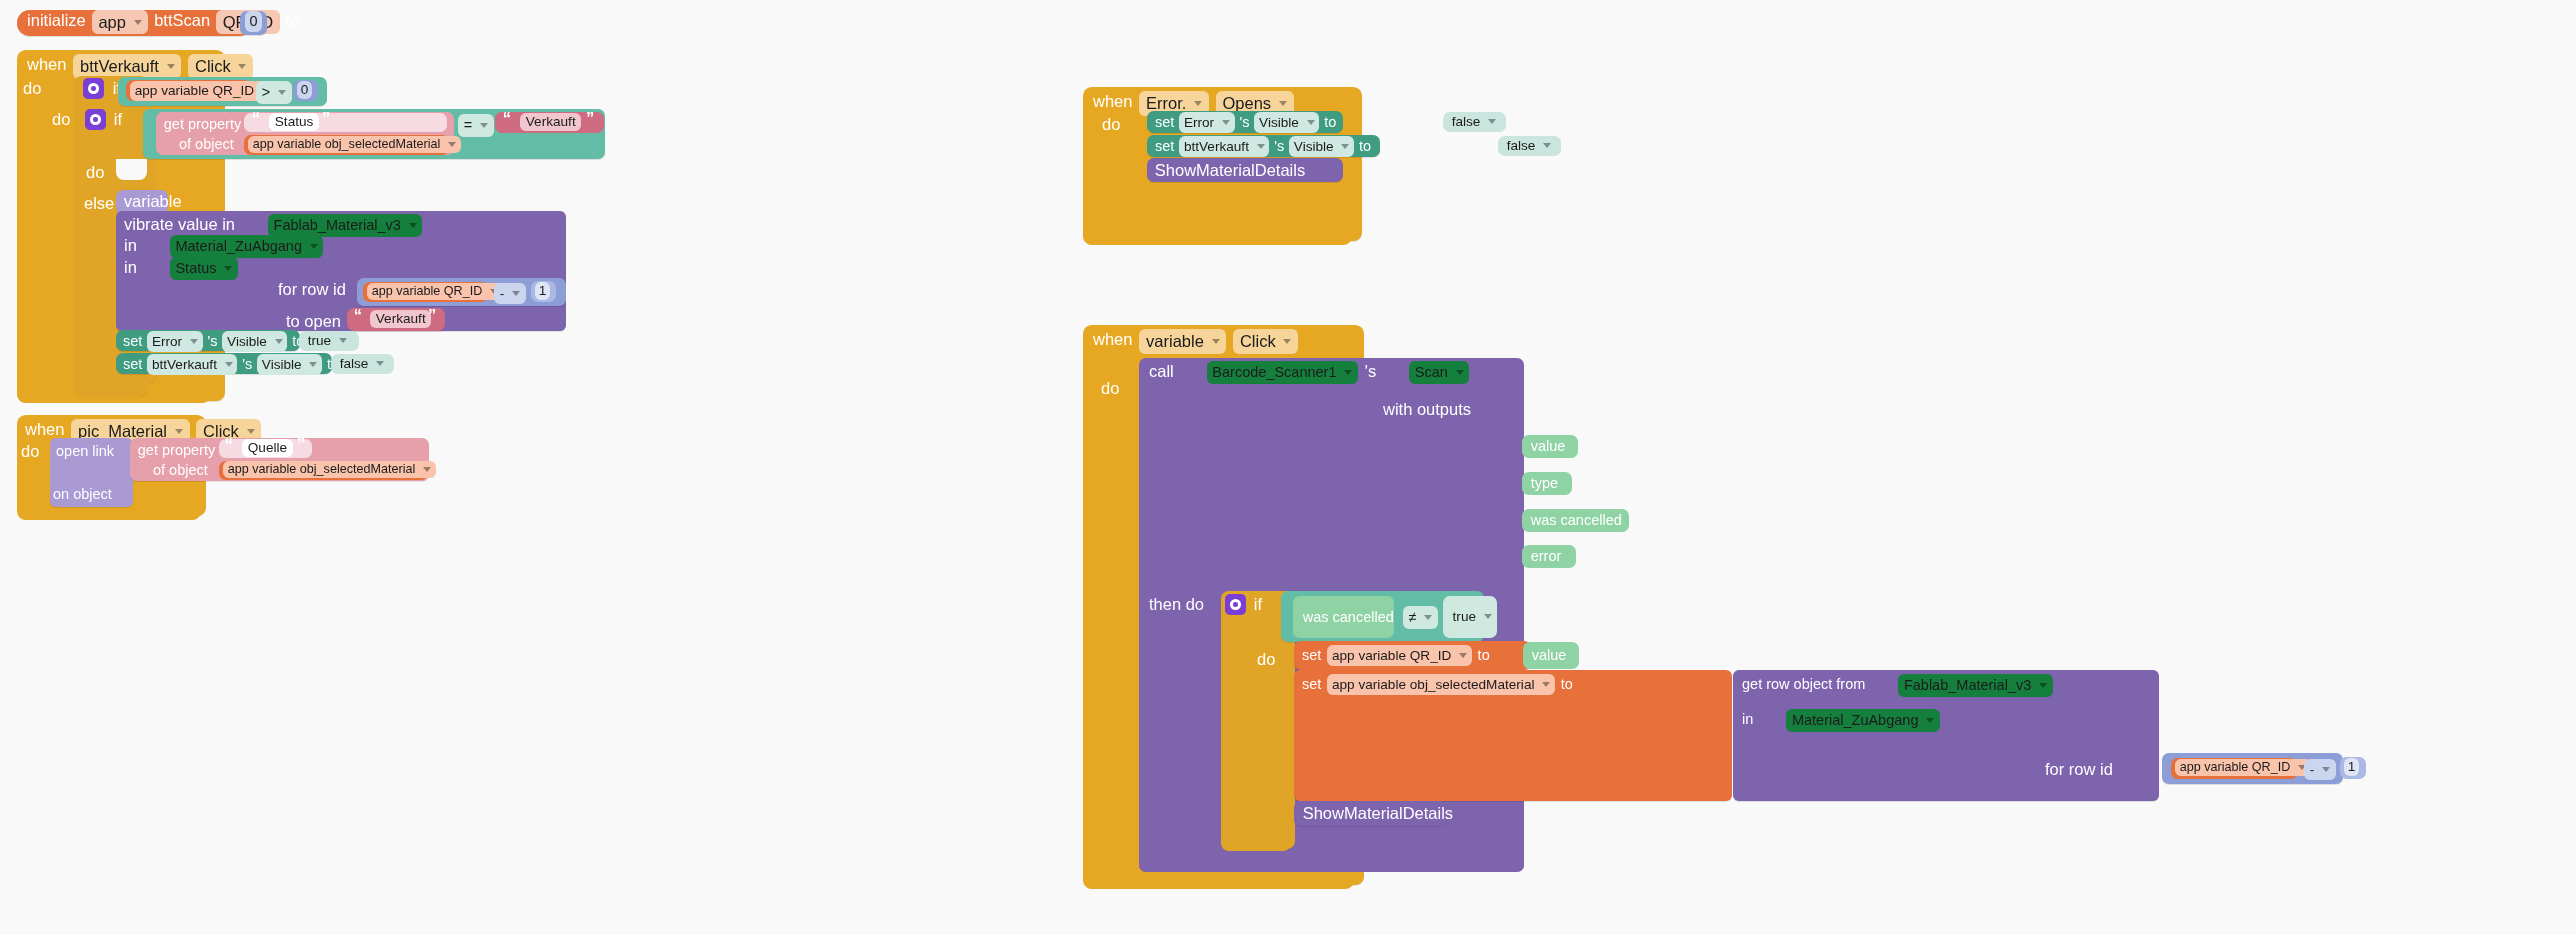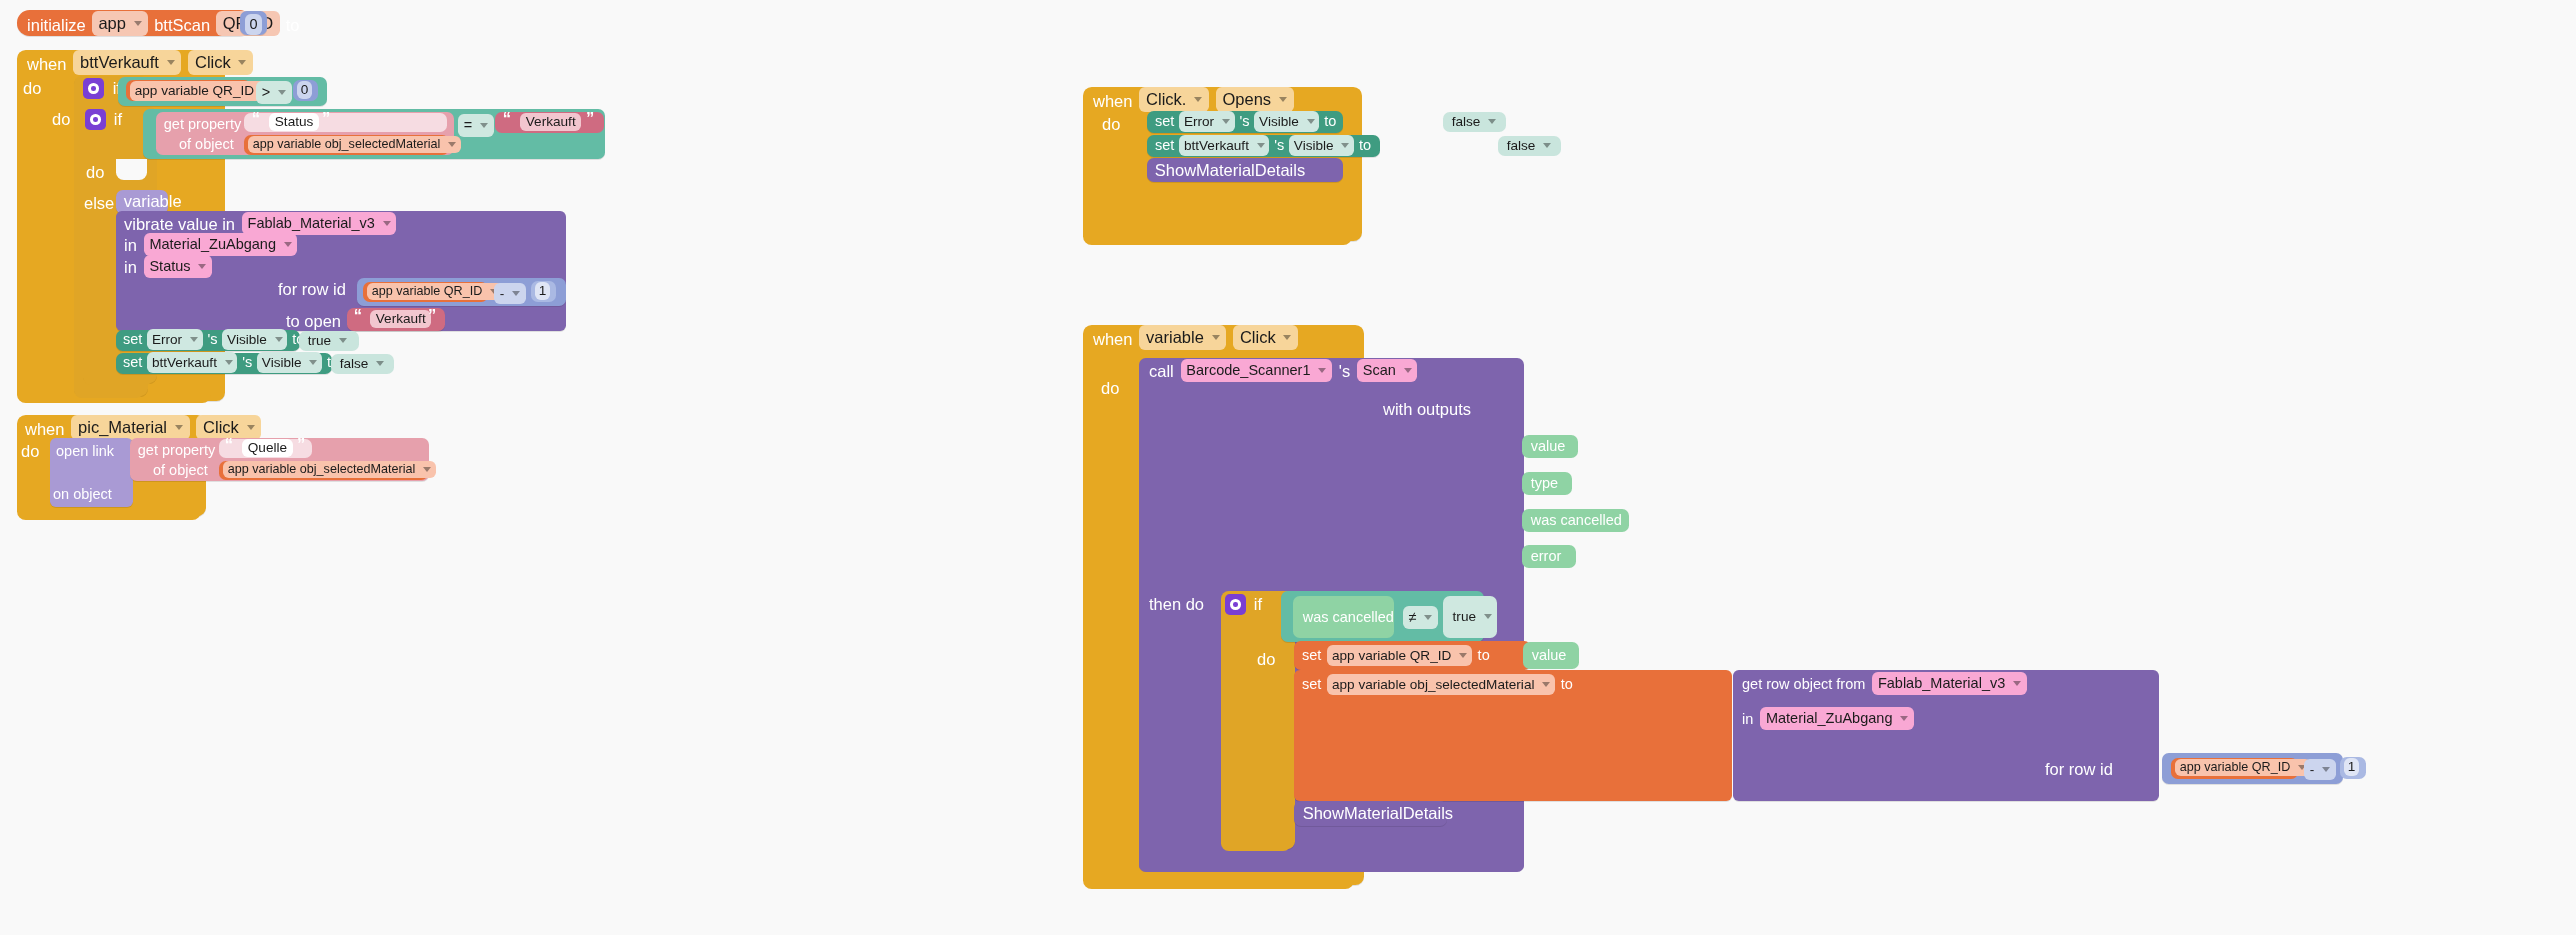--- a/index.html
+++ b/index.html
@@ -9,21 +9,21 @@
     background:#f9f9f9;
     font-family:"Liberation Sans", sans-serif;
     position:relative;
     overflow:hidden;
     -webkit-font-smoothing:antialiased;
   }
   #canvas{position:absolute;inset:0;}
 
   
   .blk{position:absolute;box-sizing:border-box;}
-  .row{display:flex;align-items:flex-end;}
+  .row{display:flex;align-items:flex-start;}
 
   
   .c-event{background:#e6a822;}
   .c-ctl{background:#e0a526;}              
   .c-logic{background:#63bca5;}            
   .c-logic-lite{background:#cfe8e0;}
   .c-var{background:#e8703a;}
   .c-math{background:#8d9ed6;}
   .c-obj{background:#e6a0ac;}              
   .c-obj-dk{background:#cf6b81;}
@@ -39,21 +39,21 @@
     font-size:16.5px;line-height:21px;white-space:nowrap;display:inline-flex;
     align-items:center;gap:4.8px;
   }
   .pill-dd::after{content:"";width:0;height:0;border-left:4.8px solid transparent;
     border-right:4.8px solid transparent;border-top:5.8px solid rgba(0,0,0,.38);
     display:inline-block;margin-left:2.9px;}
   .p-event{background:#f7d59a;}
   .p-var{background:#f9c3ac;}
   .p-num{background:#ccd5ee;}
   .p-logic{background:#cfe8e0;}
-  .p-db{background:#f9a8d4;}
+  .p-db{background:#15803d;margin-left:26px;}
   .p-comp{background:#cfe8e1;}
   .p-init{background:#f6c7b3;}
 
   .lbl{color:#fff;font-size:16.5px;line-height:21px;white-space:nowrap;}
 
   .gear{
     width:21px;height:21px;border-radius:4.8px;background:#7a3fd4;
     display:inline-flex;align-items:center;justify-content:center;flex:none;
   }
   .gear i{
@@ -235,21 +235,21 @@
     <span class="blk lbl" style="left:78px;top:-4.8px;font-size:16.5px;color:#fff;font-weight:bold;">”</span>
   </div>
   <div class="blk c-var round" style="left:219px;top:461px;width:209px;height:19.4px;">
     <span class="pill pill-dd p-var" style="position:absolute;left:3.9px;top:0;font-size:12.6px;line-height:17.4px;padding:0 4.8px;">app variable obj_selectedMaterial</span>
   </div>
 
   <div class="blk c-event shadow" style="left:1083px;top:87px;width:279px;height:154px;border-radius:8.7px;"></div>
   <div class="blk c-event" style="left:1083px;top:233px;width:269px;height:11.6px;border-radius:0 0 8.7px 8.7px;"></div>
   <div class="blk row" style="left:1093px;top:91px;height:21px;gap:6.8px;">
     <span class="lbl">when</span>
-    <span class="pill pill-dd p-event">Click.</span>
+    <span class="pill pill-dd p-event">Error.</span>
     <span class="pill pill-dd p-event">Opens</span>
   </div>
   <span class="blk lbl" style="left:1102px;top:114px;">do</span>
 
   <div class="blk c-comp round shadow" style="left:1147px;top:111px;width:196px;height:22px;"></div>
   <div class="blk row" style="left:1155px;top:112px;gap:4.8px;height:20.3px;">
     <span class="lbl" style="font-size:14.5px;">set</span>
     <span class="pill pill-dd p-comp" style="font-size:13.6px;padding:0 4.8px;">Error</span>
     <span class="lbl" style="font-size:14.5px;">'s</span>
     <span class="pill pill-dd p-comp" style="font-size:13.6px;padding:0 4.8px;">Visible</span>

